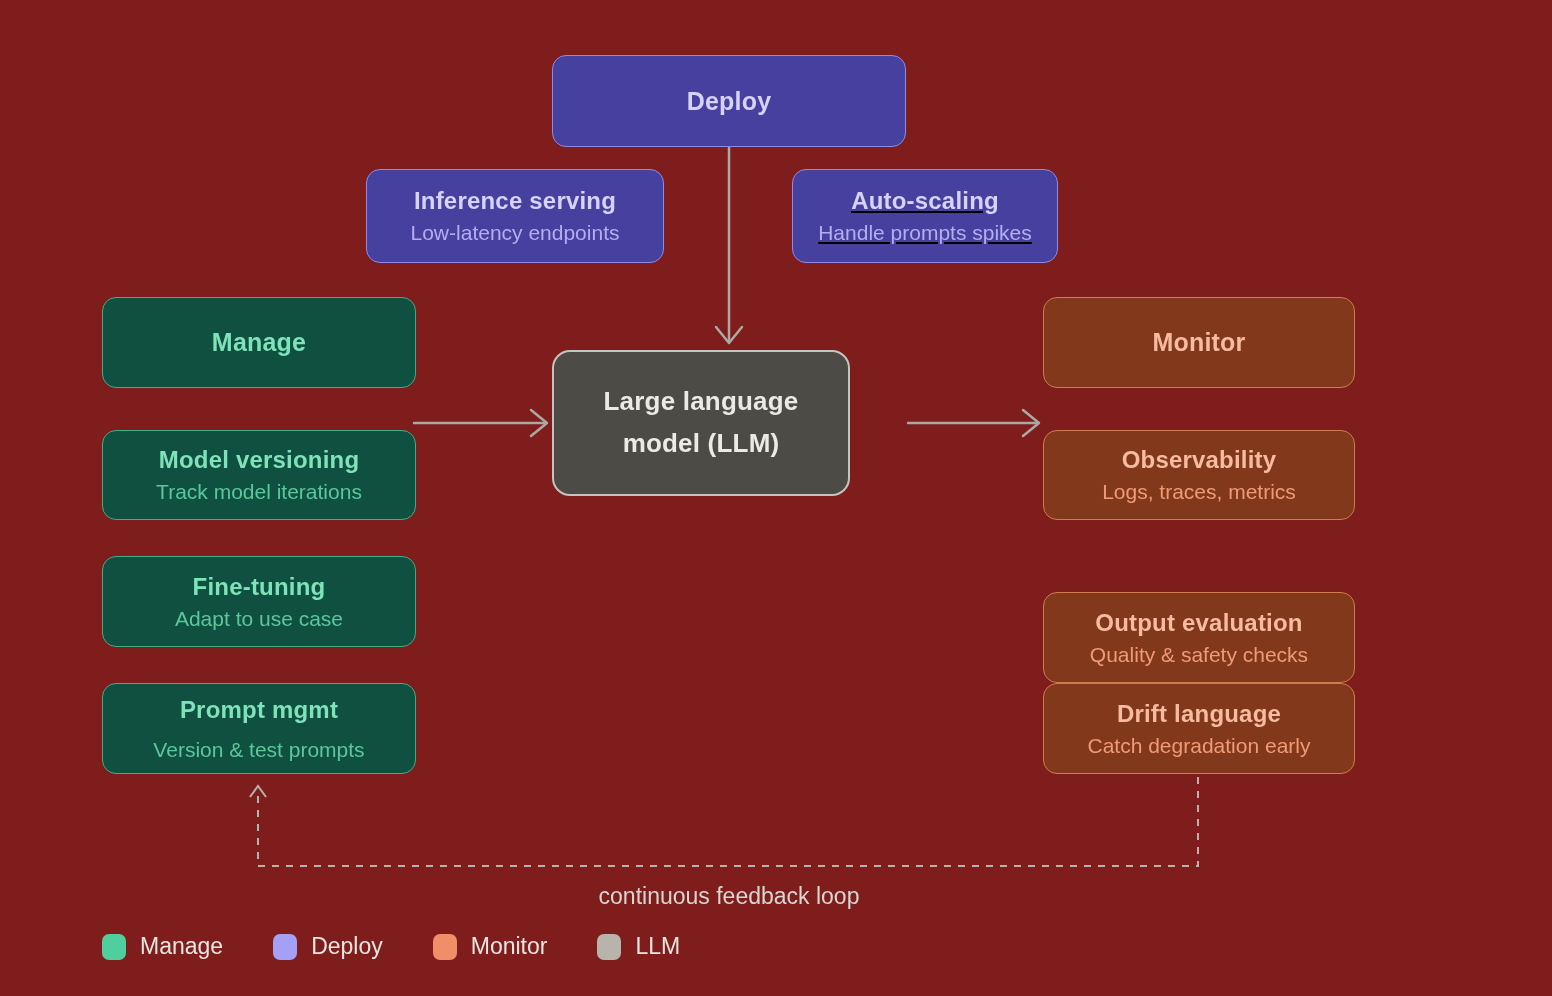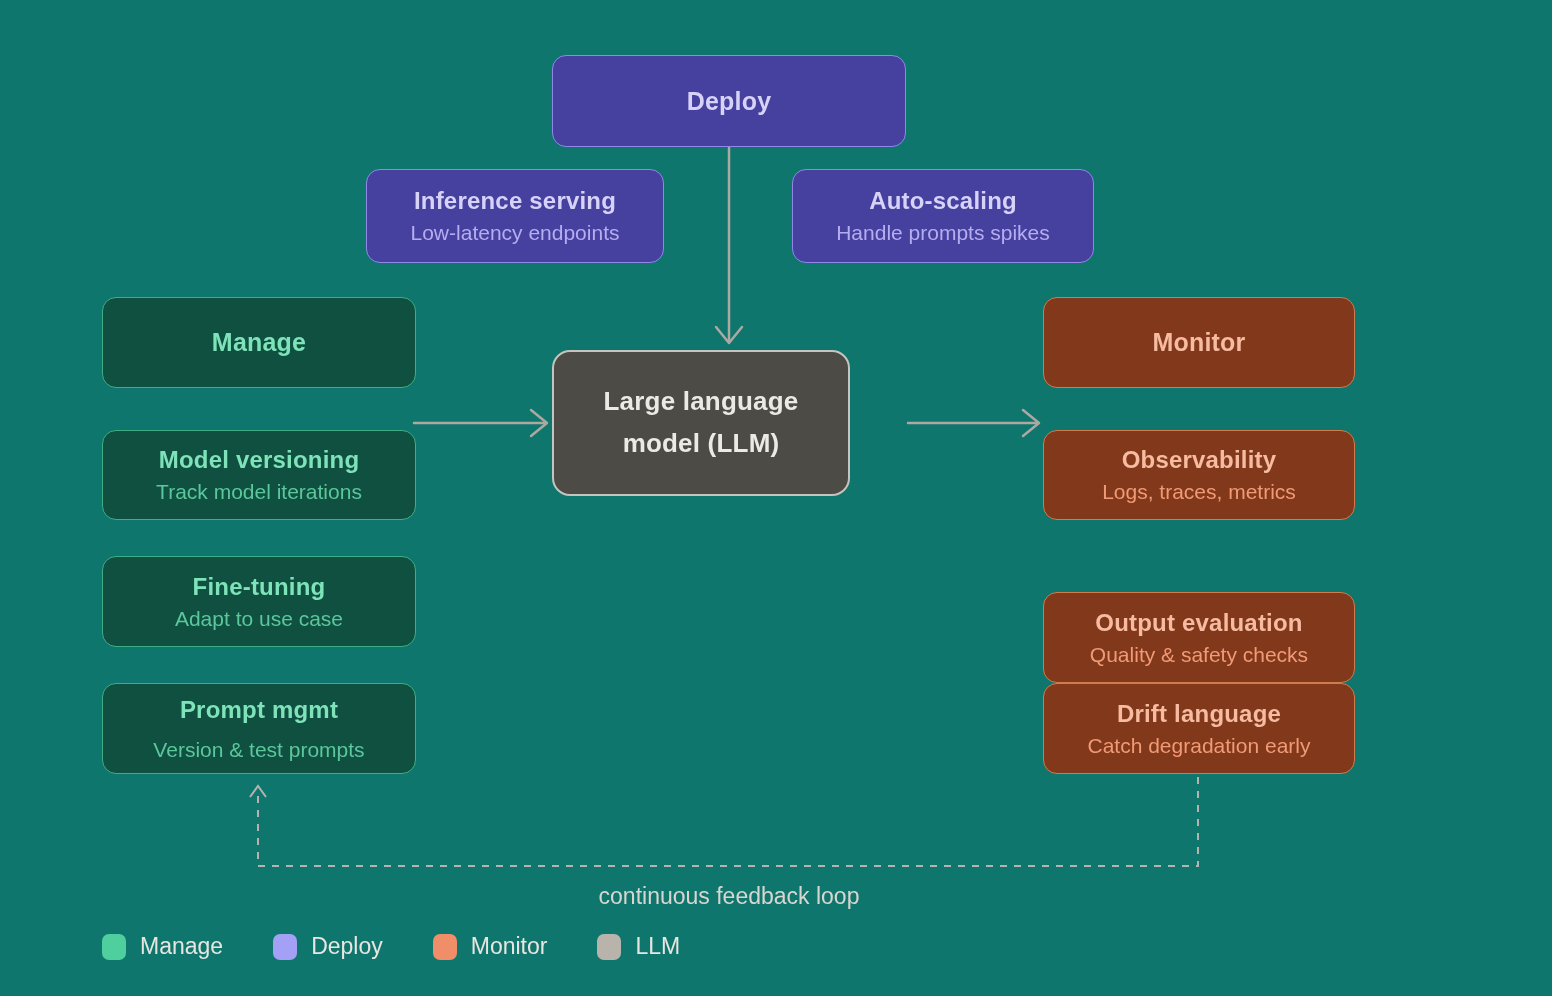--- a/index.html
+++ b/index.html
@@ -3,21 +3,21 @@
 <meta charset="utf-8">
 <style>
   * { margin: 0; padding: 0; box-sizing: border-box; }
   html, body { background: #141414; }
   body { font-family: "Liberation Sans", sans-serif; }
 
   .canvas {
     position: relative;
     width: 1552px;
     height: 996px;
-    background: #0f766e;
+    background: #7f1d1d;
     overflow: hidden;
   }
 
   .box {
     position: absolute;
     border-radius: 14px;
     display: flex;
     flex-direction: column;
     align-items: center;
     justify-content: center;
@@ -132,21 +132,21 @@
 
   <div class="box purple header-box" style="left:552px; top:55px; width:354px; height:92px;">
     <div class="title">Deploy</div>
   </div>
 
   <div class="box purple" style="left:366px; top:169px; width:298px; height:94px;">
     <div class="title">Inference serving</div>
     <div class="subtitle">Low-latency endpoints</div>
   </div>
 
-  <div class="box purple" style="left:792px; top:169px; width:302px; height:94px;">
+  <div class="box purple" style="left:792px; top:169px; width:266px; height:94px;text-decoration:underline;">
     <div class="title">Auto-scaling</div>
     <div class="subtitle">Handle prompts spikes</div>
   </div>
 
   <div class="box green header-box" style="left:102px; top:297px; width:314px; height:91px;">
     <div class="title">Manage</div>
   </div>
 
   <div class="box green" style="left:102px; top:430px; width:314px; height:90px;">
     <div class="title">Model versioning</div>

